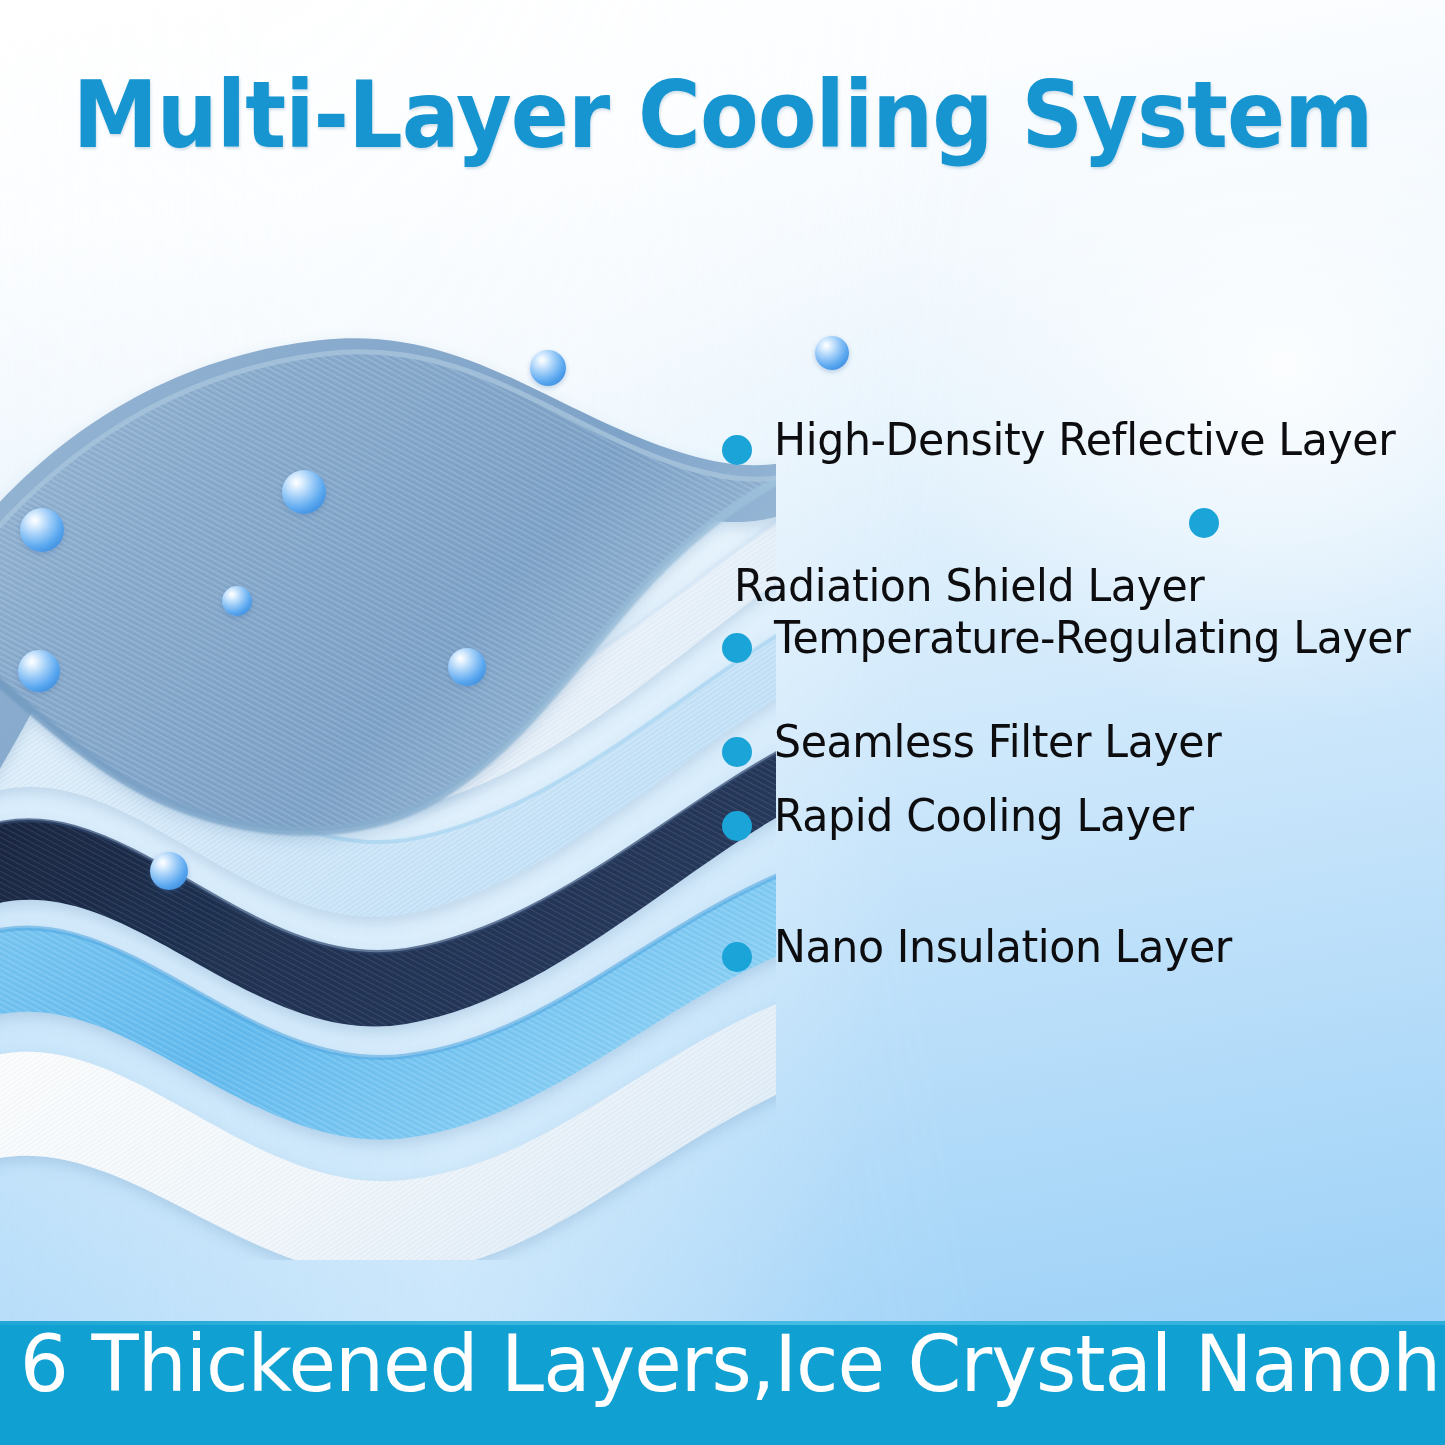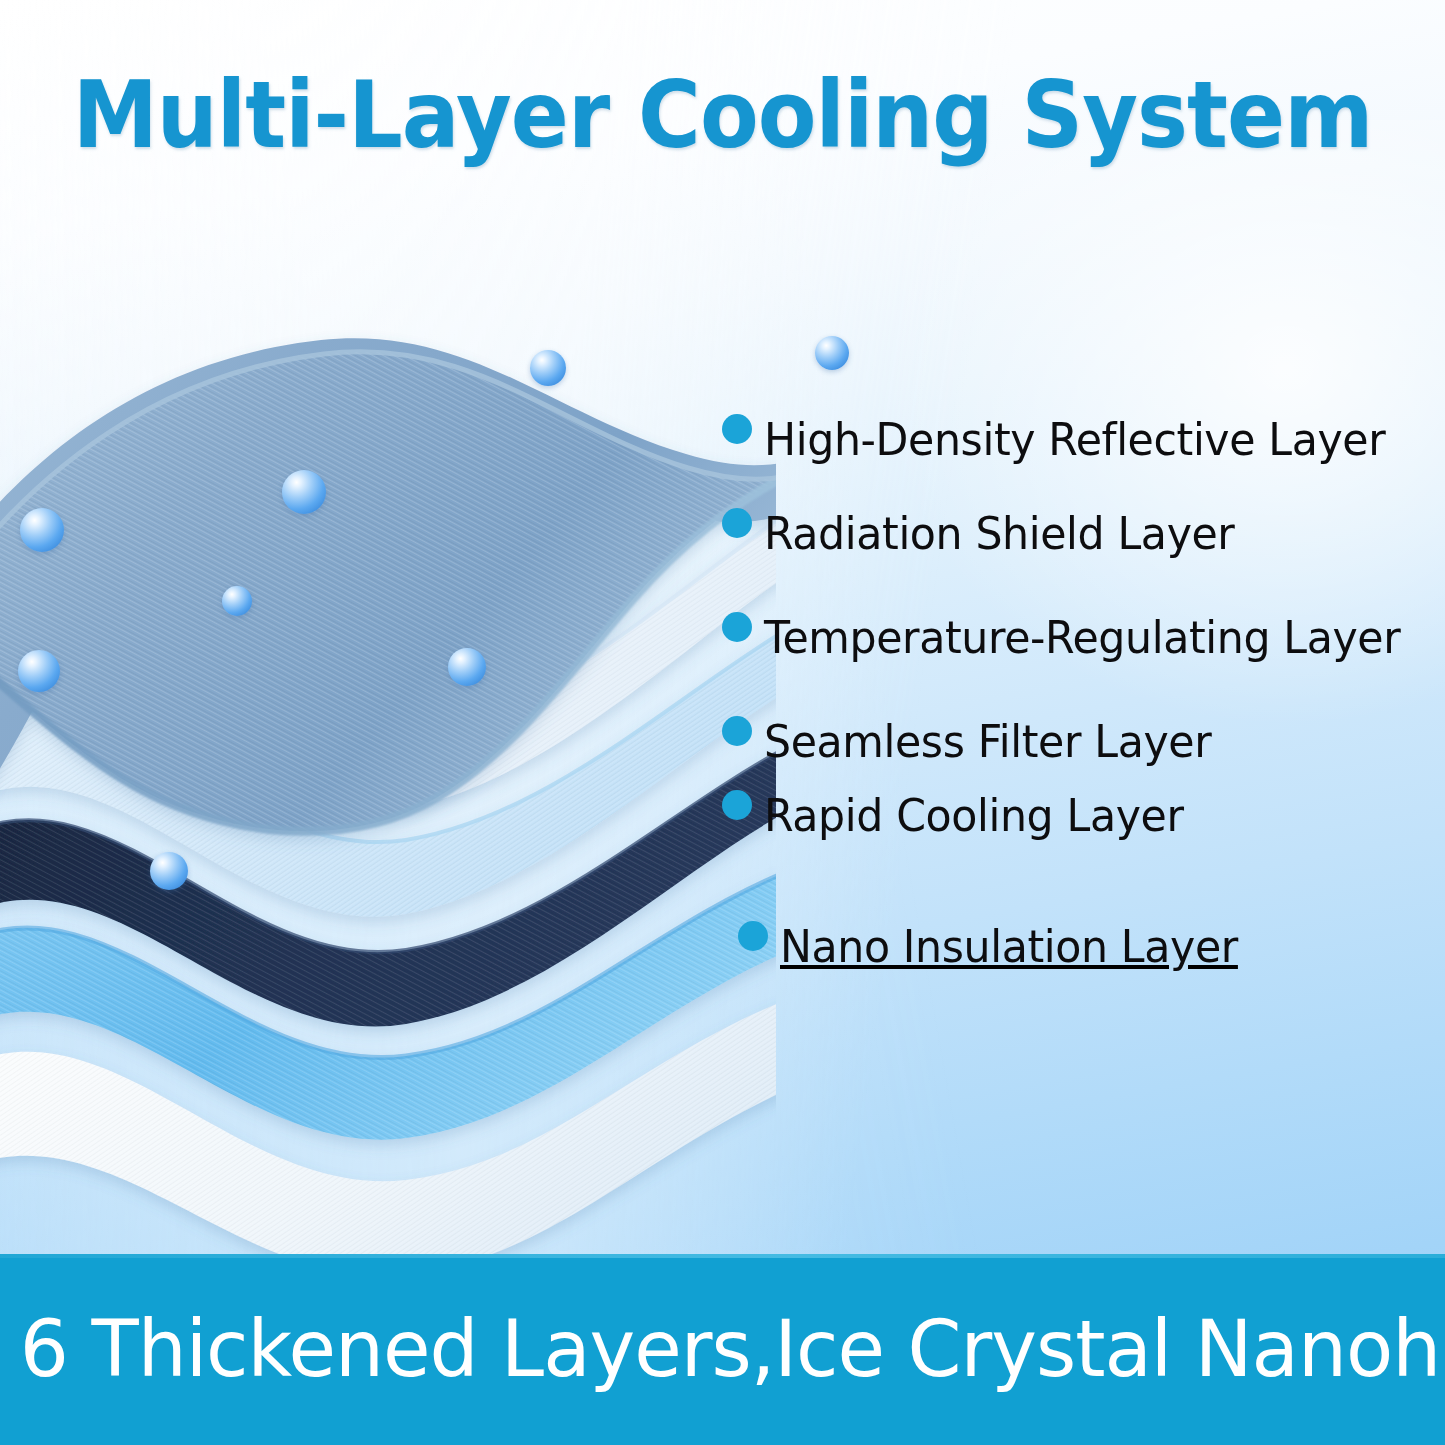--- a/index.html
+++ b/index.html
@@ -89,22 +89,22 @@
   
   .list{
     position:absolute;
     left:722px; top:402px;
     width:715px;
     z-index:25;
   }
   .row{
     position:absolute;
     display:flex;
-    align-items:flex-start;
-    gap:12px;
+    align-items:flex-end;
+    gap:22px;
     white-space:nowrap;
   }
   .bullet{
     flex:0 0 auto;
     width:30px; height:30px;
     border-radius:50%;
     background:#1ba4d8;
   }
   .row-label{
     font-family:"DejaVu Sans", sans-serif;
@@ -113,25 +113,25 @@
     color:#0d0d0f;
     letter-spacing:-.4px;
     transform:scaleX(.97);
     transform-origin:0 50%;
   }
 
   
   .banner{
     position:absolute;
     left:0; right:0; bottom:0;
-    height:191px;
+    height:124px;
     background:#11a0d2;
     z-index:30;
     display:flex;
-    align-items:center;
+    align-items:flex-start;
   }
   .banner-top-edge{
     position:absolute; left:0; right:0; top:0; height:4px;
     background:linear-gradient(90deg,#23a8d6,#4fc0e6 55%,#2fb0da);
     opacity:.85;
   }
   .banner-text{
     font-family:"DejaVu Sans", sans-serif;
     font-size:78px;
     font-weight:normal;
@@ -318,41 +318,41 @@
   <div class="drop" style="left:448px; top:648px; width:38px; height:38px;"></div>
   <div class="drop" style="left:150px; top:852px; width:38px; height:38px;"></div>
 
   <div class="list">
 
     <div class="row" style="top:12px; left:0;">
       <span class="bullet"></span>
       <span class="row-label">High-Density Reflective Layer</span>
     </div>
 
-    <div class="row" style="top:106px; left:0;">
+    <div class="row" style="top:106px; left:12px;flex-direction:column;">
       <span class="bullet"></span>
       <span class="row-label">Radiation Shield Layer</span>
     </div>
 
     <div class="row" style="top:210px; left:0;">
       <span class="bullet"></span>
       <span class="row-label">Temperature-Regulating Layer</span>
     </div>
 
     <div class="row" style="top:314px; left:0;">
       <span class="bullet"></span>
       <span class="row-label">Seamless Filter Layer</span>
     </div>
 
     <div class="row" style="top:388px; left:0;">
       <span class="bullet"></span>
       <span class="row-label">Rapid Cooling Layer</span>
     </div>
 
-    <div class="row" style="top:519px; left:16px;text-decoration:underline;">
+    <div class="row" style="top:519px; left:0;">
       <span class="bullet"></span>
       <span class="row-label">Nano Insulation Layer</span>
     </div>
 
   </div>
 
   <div class="banner">
     <div class="banner-top-edge"></div>
     <div class="banner-text">6 Thickened Layers,Ice Crystal Nanoh</div>
   </div>

